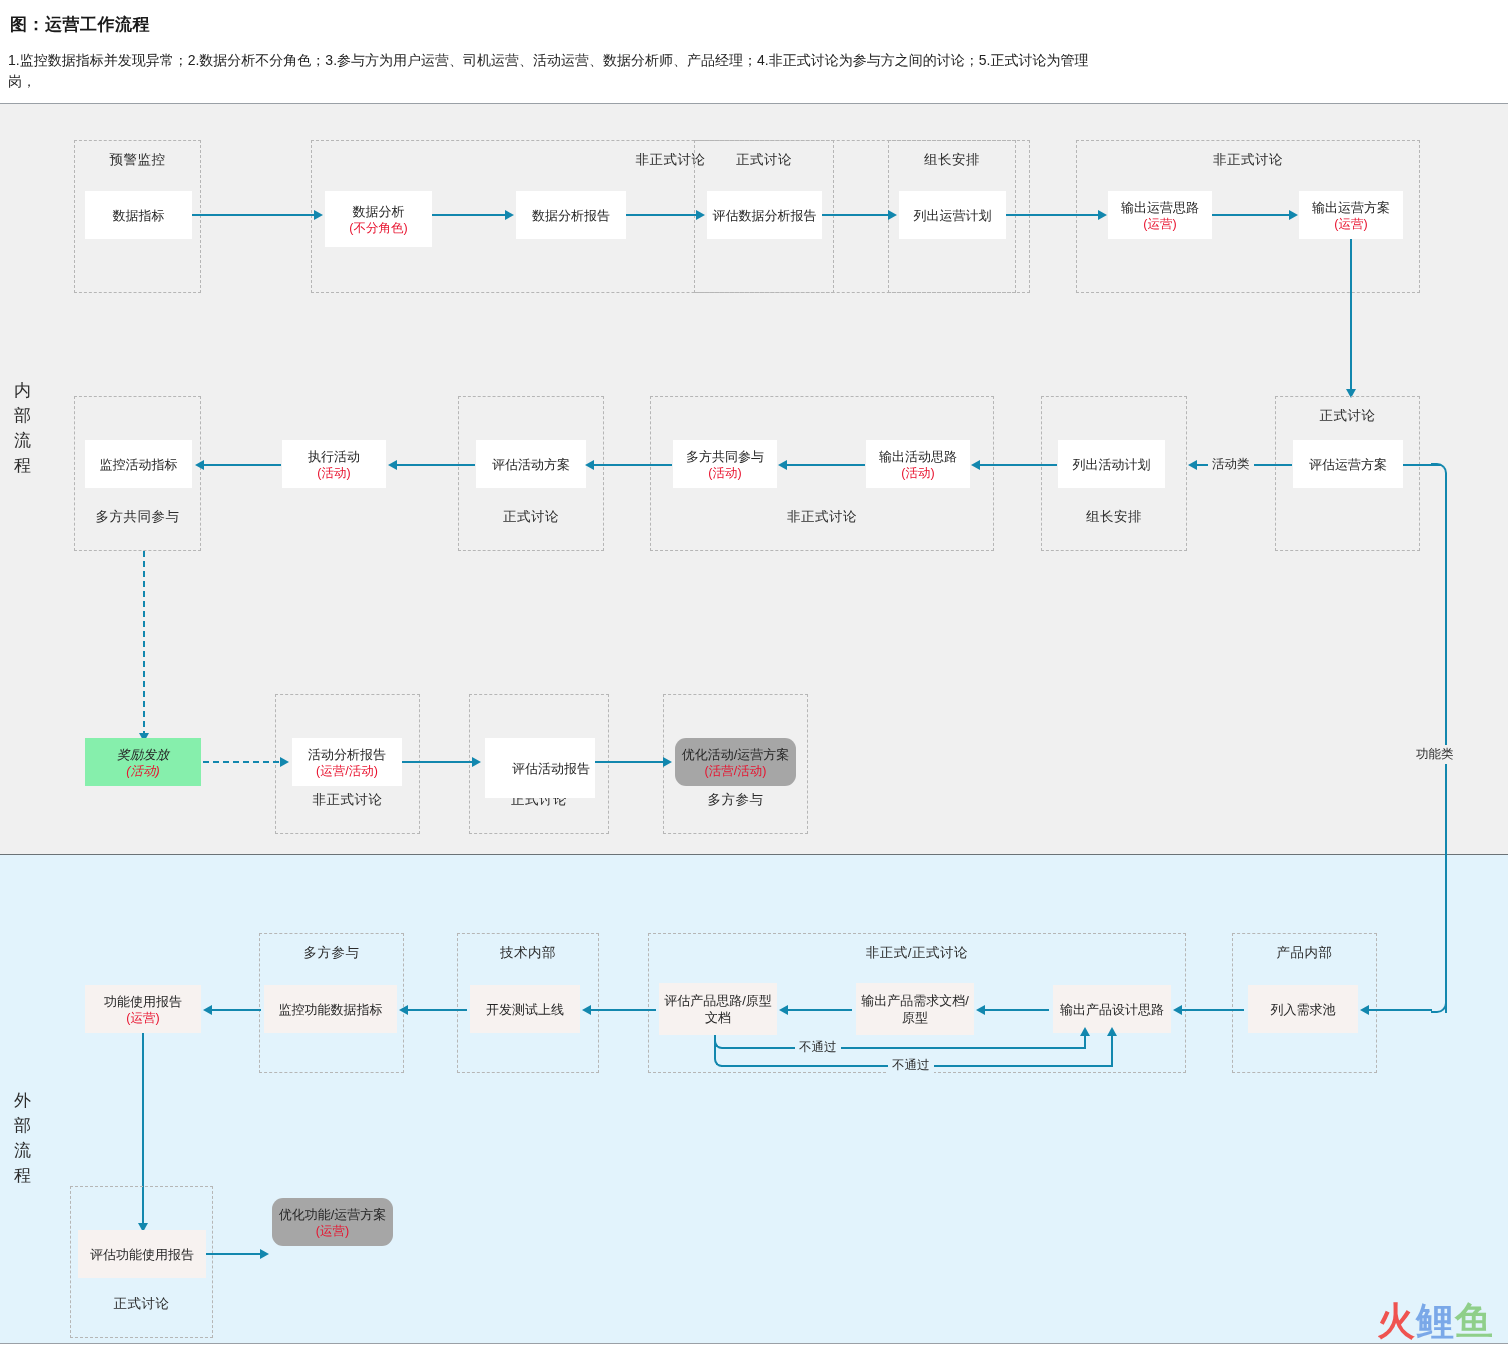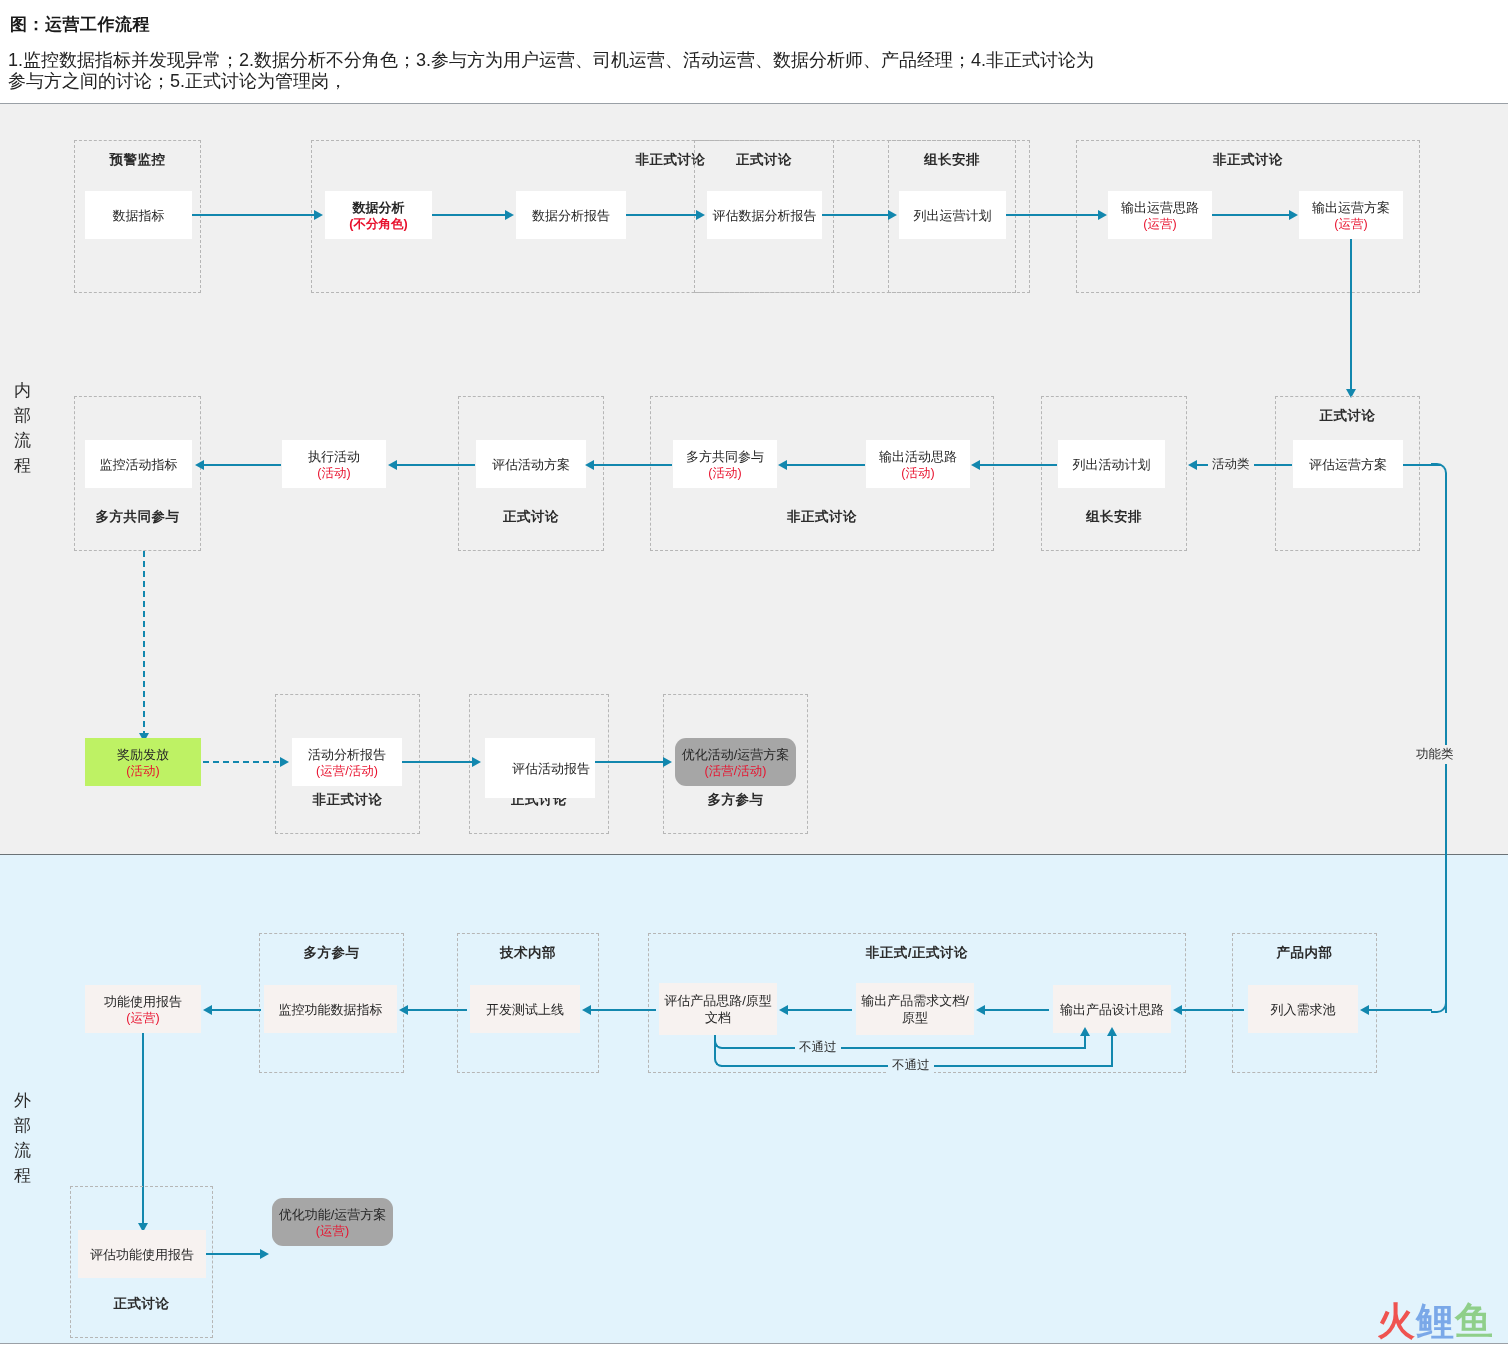--- a/index.html
+++ b/index.html
@@ -24,21 +24,21 @@
     font-size: 17px;
     font-weight: bold;
     color: #1a1a1a;
     letter-spacing: 0.5px;
   }
   .doc-notes {
     position: absolute;
     left: 8px;
     top: 50px;
     width: 1100px;
-    font-size: 18px;
+    font-size: 14px;
     color: #222;
     line-height: 21px;
   }
 
   
   .lane {
     position: absolute;
     left: 0;
     width: 1508px;
     box-sizing: border-box;
@@ -70,21 +70,21 @@
   .group {
     position: absolute;
     border: 1px dashed #b6b6b6;
     box-sizing: border-box;
   }
   .group-title {
     position: absolute;
     width: 100%;
     text-align: center;
     font-size: 13.5px;
-    font-weight: bold;
+    font-weight: normal;
     color: #2b2b2b;
     letter-spacing: 0.5px;
   }
   .group-title.top { top: 10px; }
   .group-title.bottom { bottom: 24px; }
 
   
   .node {
     position: absolute;
     box-sizing: border-box;
@@ -96,21 +96,22 @@
     font-size: 13px;
     line-height: 17px;
     color: #262626;
     background: #ffffff;
     padding: 2px 3px;
   }
   .node.tint {
     background: #f7f2f0;
   }
   .node.orange {
-    background: #bef264;
+    background: #86efac;
+    font-style: italic;
   }
   .node.grey {
     background: #a6a6a6;
     border-radius: 11px;
   }
   .node .role {
     color: #e8122e;
     font-size: 12.5px;
     line-height: 16px;
   }
@@ -215,21 +216,21 @@
   <div class="group" style="left:888px; top:140px; width:128px; height:153px;">
     <div class="group-title top">组长安排</div>
   </div>
   <div class="group" style="left:1076px; top:140px; width:344px; height:153px;">
     <div class="group-title top">非正式讨论</div>
   </div>
 
   <div class="node" style="left:85px; top:191px; width:107px; height:48px;">
     <div>数据指标</div>
   </div>
-  <div class="node" style="left:325px; top:191px; width:107px; height:48px;font-weight:bold;">
+  <div class="node" style="left:325px; top:191px; width:107px; height:56px;">
     <div>数据分析</div>
     <div class="role">(不分角色)</div>
   </div>
   <div class="node" style="left:516px; top:191px; width:110px; height:48px;">
     <div>数据分析报告</div>
   </div>
   <div class="node" style="left:707px; top:191px; width:115px; height:48px;">
     <div>评估数据分析报告</div>
   </div>
   <div class="node" style="left:899px; top:191px; width:107px; height:48px;">

